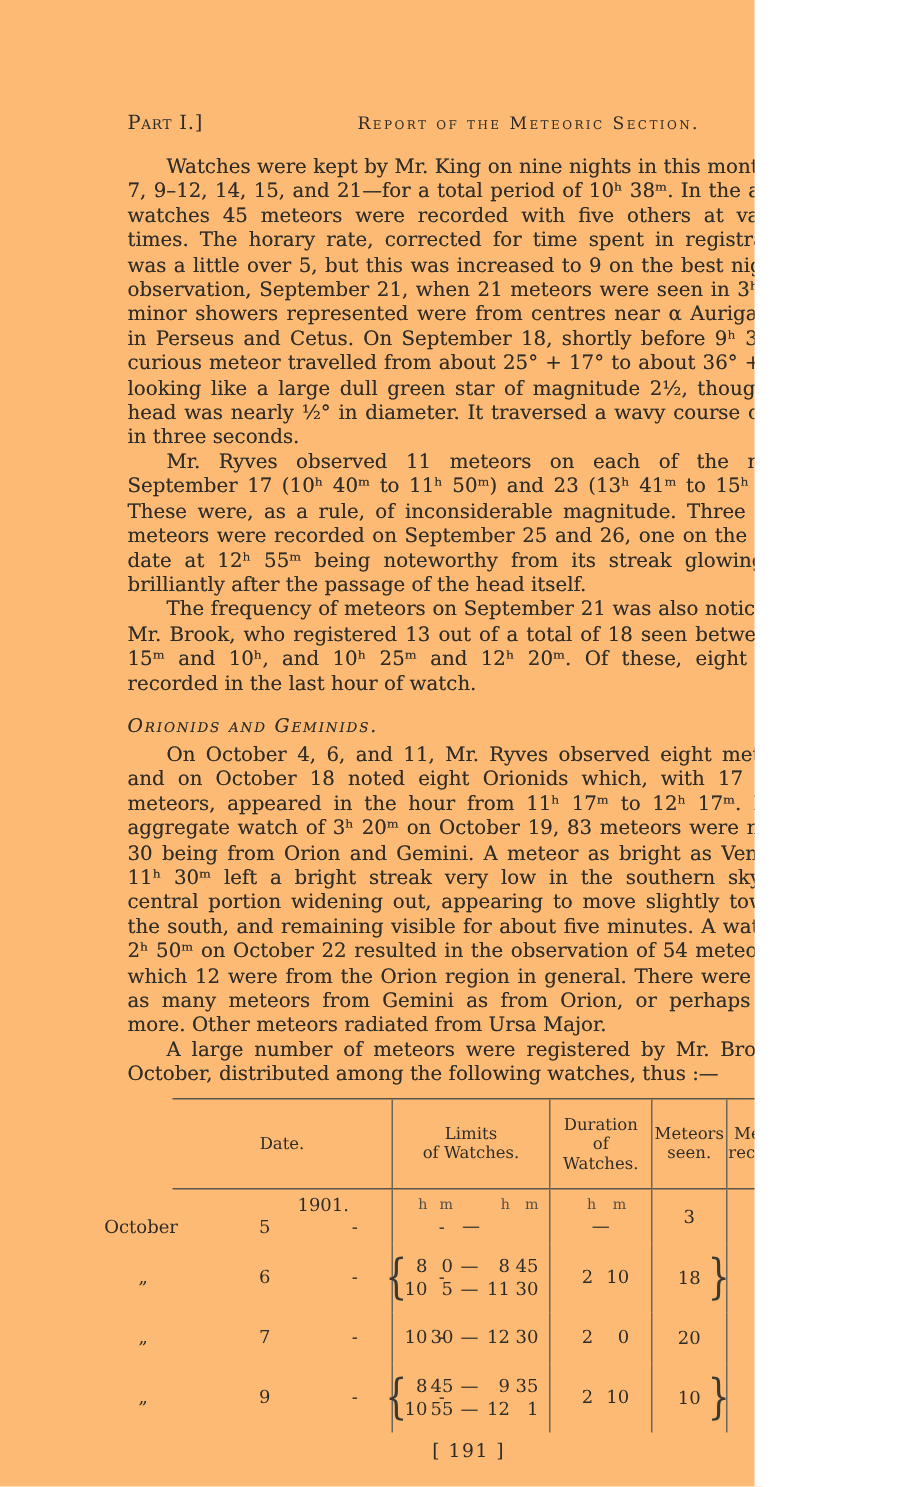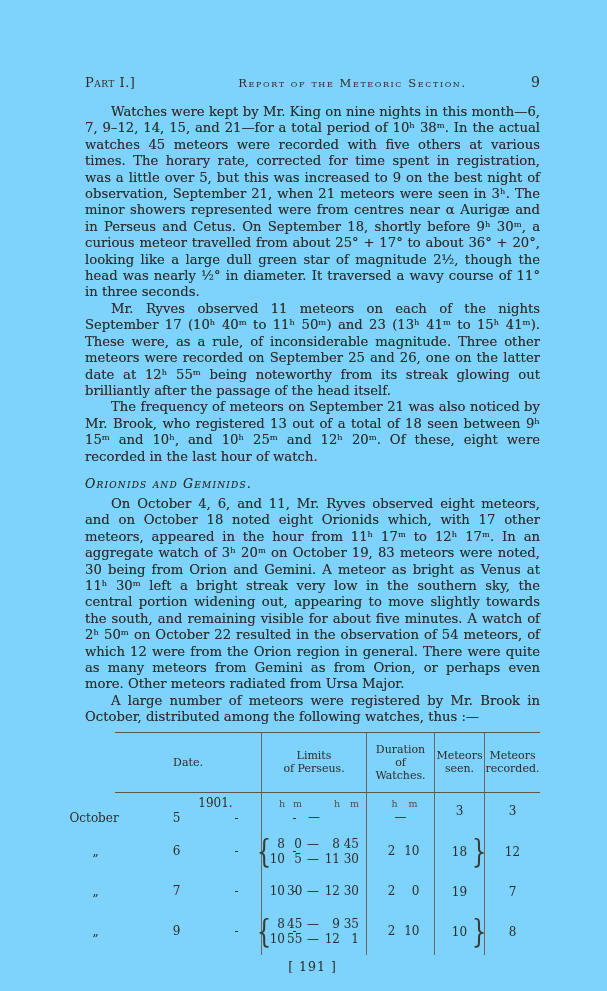--- a/index.html
+++ b/index.html
@@ -1,18 +1,18 @@
 <!DOCTYPE html>
 <html><head>
 <meta charset="utf-8">
 <style>
   html,body{margin:0;padding:0;background:#ffffff;}
   .page{
-    position:relative;width:607px;height:991px;overflow:hidden;
-    background:#7dd3fc;color:#2e2c28;
+    position:relative;width:503px;height:991px;overflow:hidden;
+    background:#fdba74;color:#2e2c28;
     font-family:"DejaVu Serif","Liberation Serif",serif;
   }
   .content{position:absolute;top:74px;left:85px;width:455px;}
   
   .running-head{display:flex;justify-content:space-between;align-items:baseline;margin-bottom:14px;}
   .part-label{font-variant:small-caps;font-size:13px;letter-spacing:0.5px;width:120px;}
   .running-title{flex:1;text-align:center;font-variant:small-caps;font-size:11.5px;letter-spacing:1.6px;}
   .page-number{width:40px;text-align:right;font-size:14px;}
   
   .body-par{
@@ -85,21 +85,21 @@
     <p class="body-par">A large number of meteors were registered by Mr. Brook in October, distributed among the following watches, thus :—</p>
 
     <div class="obs-table">
 
       <div class="thead">
         <div class="cell">
           <span>Date.</span>
         </div>
         <div class="cell">
           <span>Limits</span>
-          <span>of Perseus.</span>
+          <span>of Watches.</span>
         </div>
         <div class="cell">
           <span>Duration</span>
           <span>of</span>
           <span>Watches.</span>
         </div>
         <div class="cell">
           <span>Meteors</span>
           <span>seen.</span>
         </div>
@@ -194,21 +194,21 @@
             <span>12</span>
             <span>30</span>
           </div>
         </div>
         <div class="cell">
           <div class="dur-line">
             <span>2</span>
             <span>0</span>
           </div>
         </div>
-        <div class="cell num-cell">19</div>
+        <div class="cell num-cell">20</div>
         <div class="cell num-cell">7</div>
       </div>
 
       <div class="trow r4">
         <span class="brace brace-open">{</span>
         <span class="brace brace-close">}</span>
         <div class="cell c-date">
           <div class="date-line">
             <span class="ditto">„</span>
             <span class="day">9</span>

